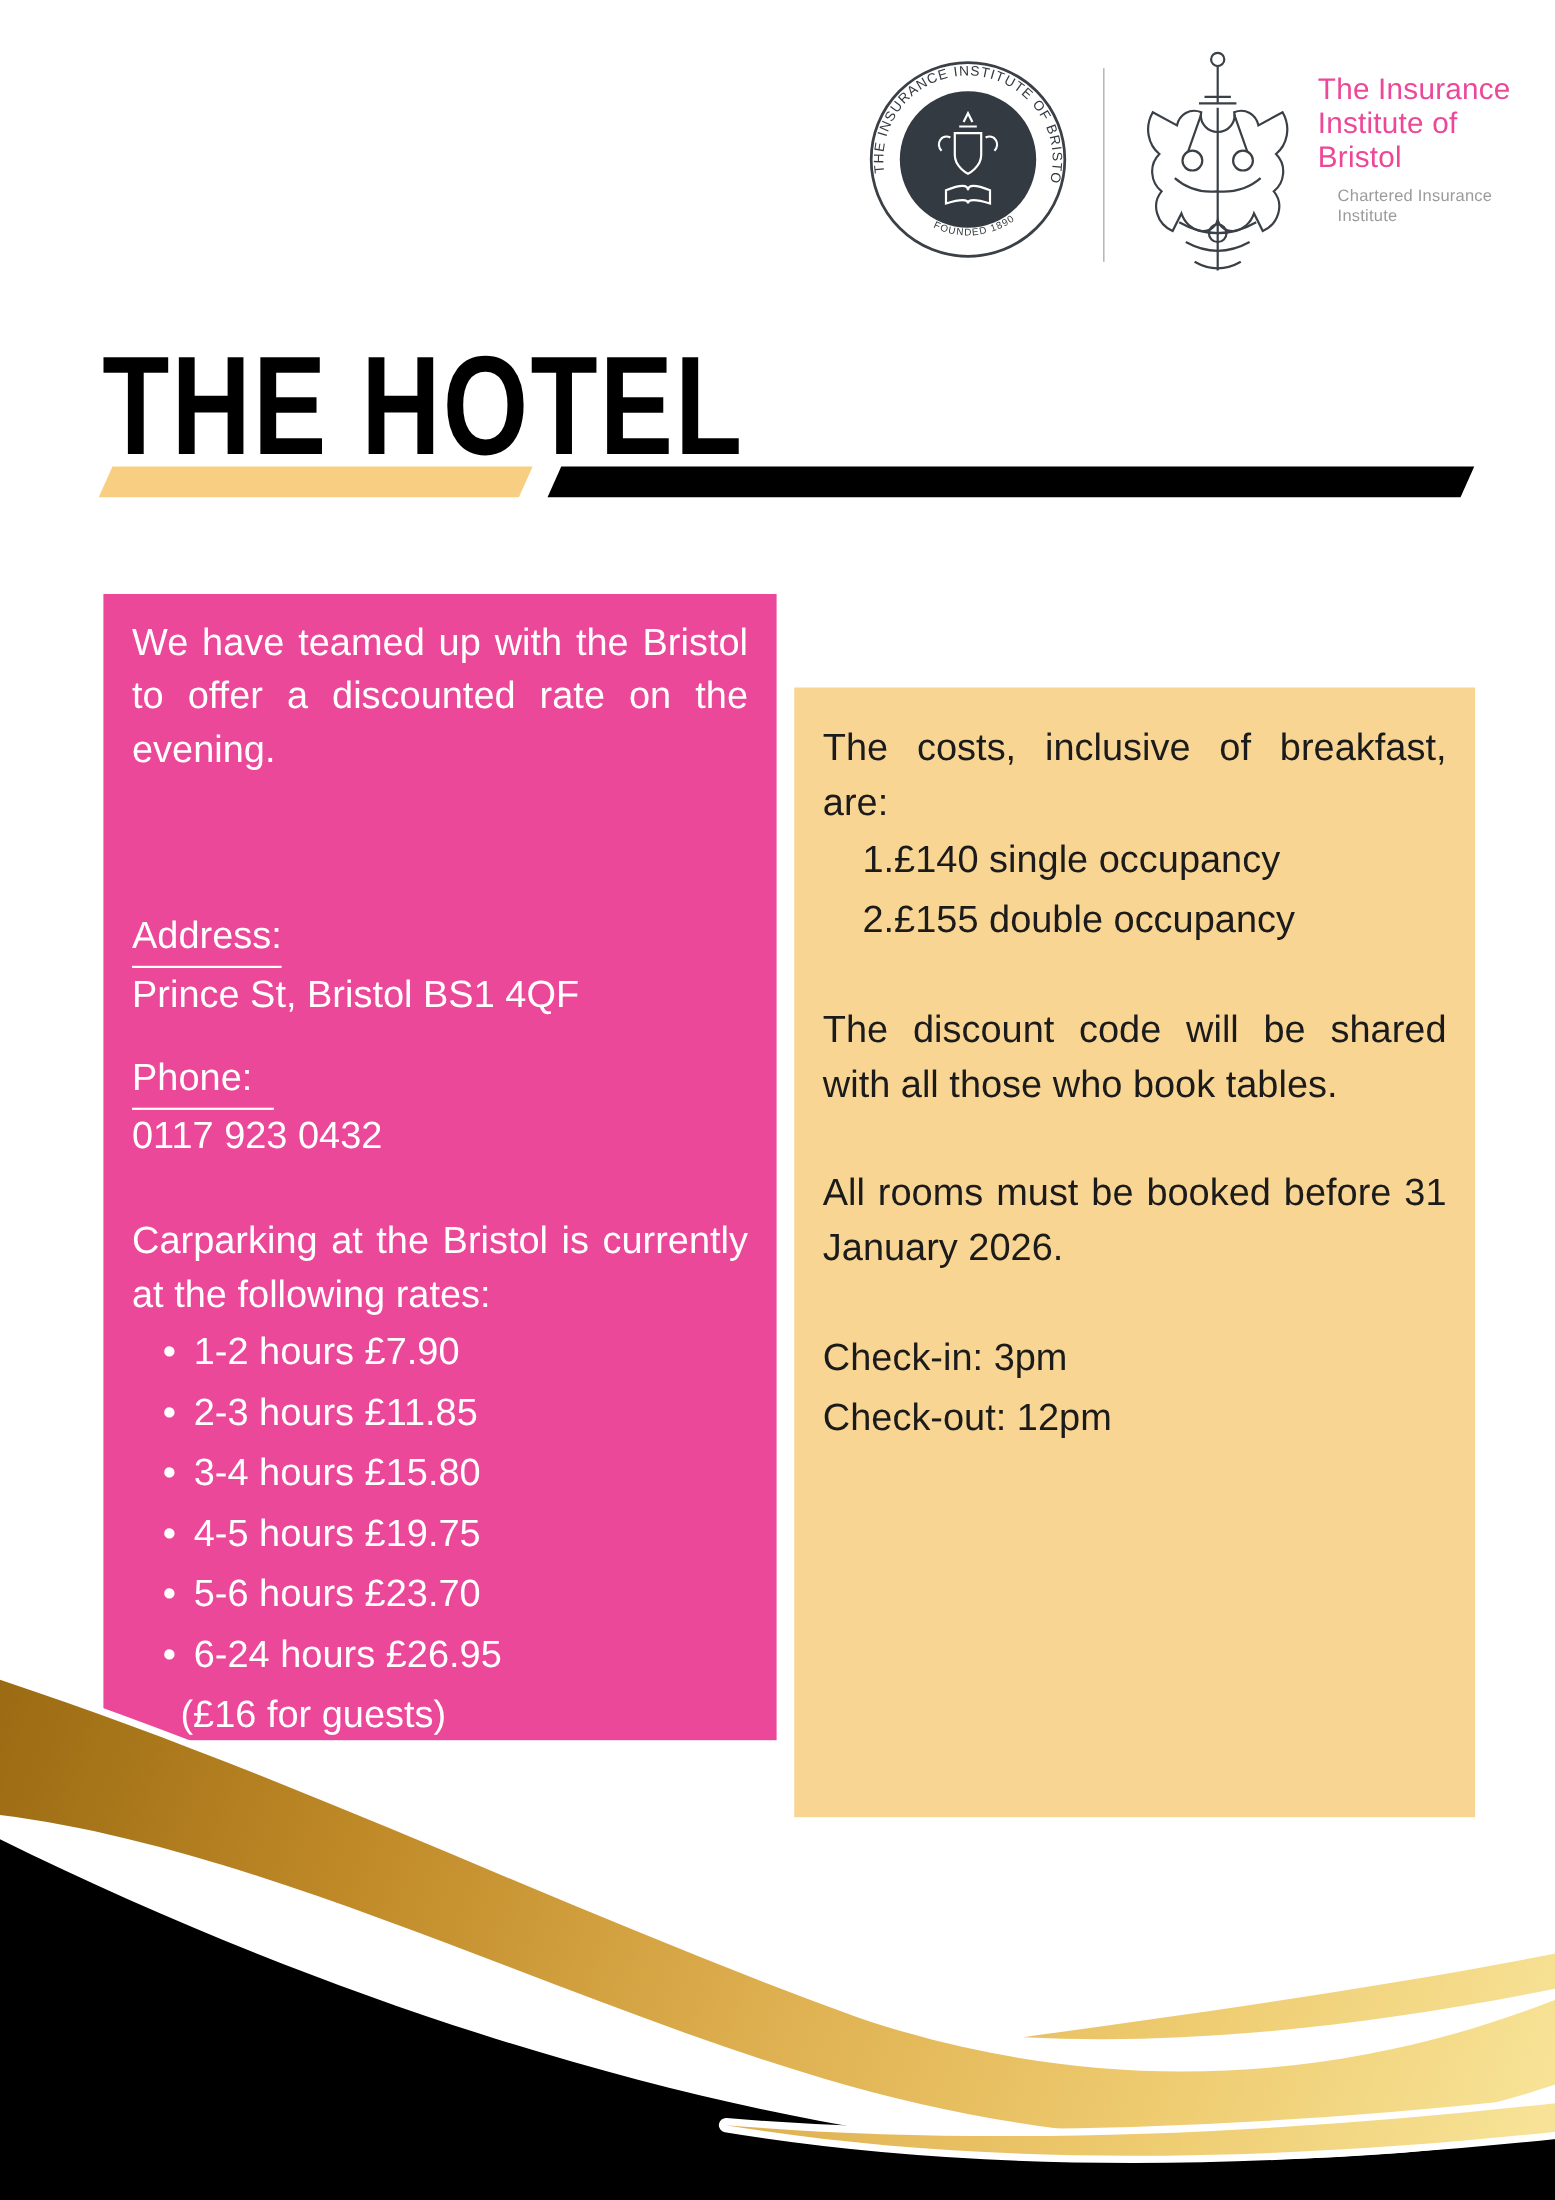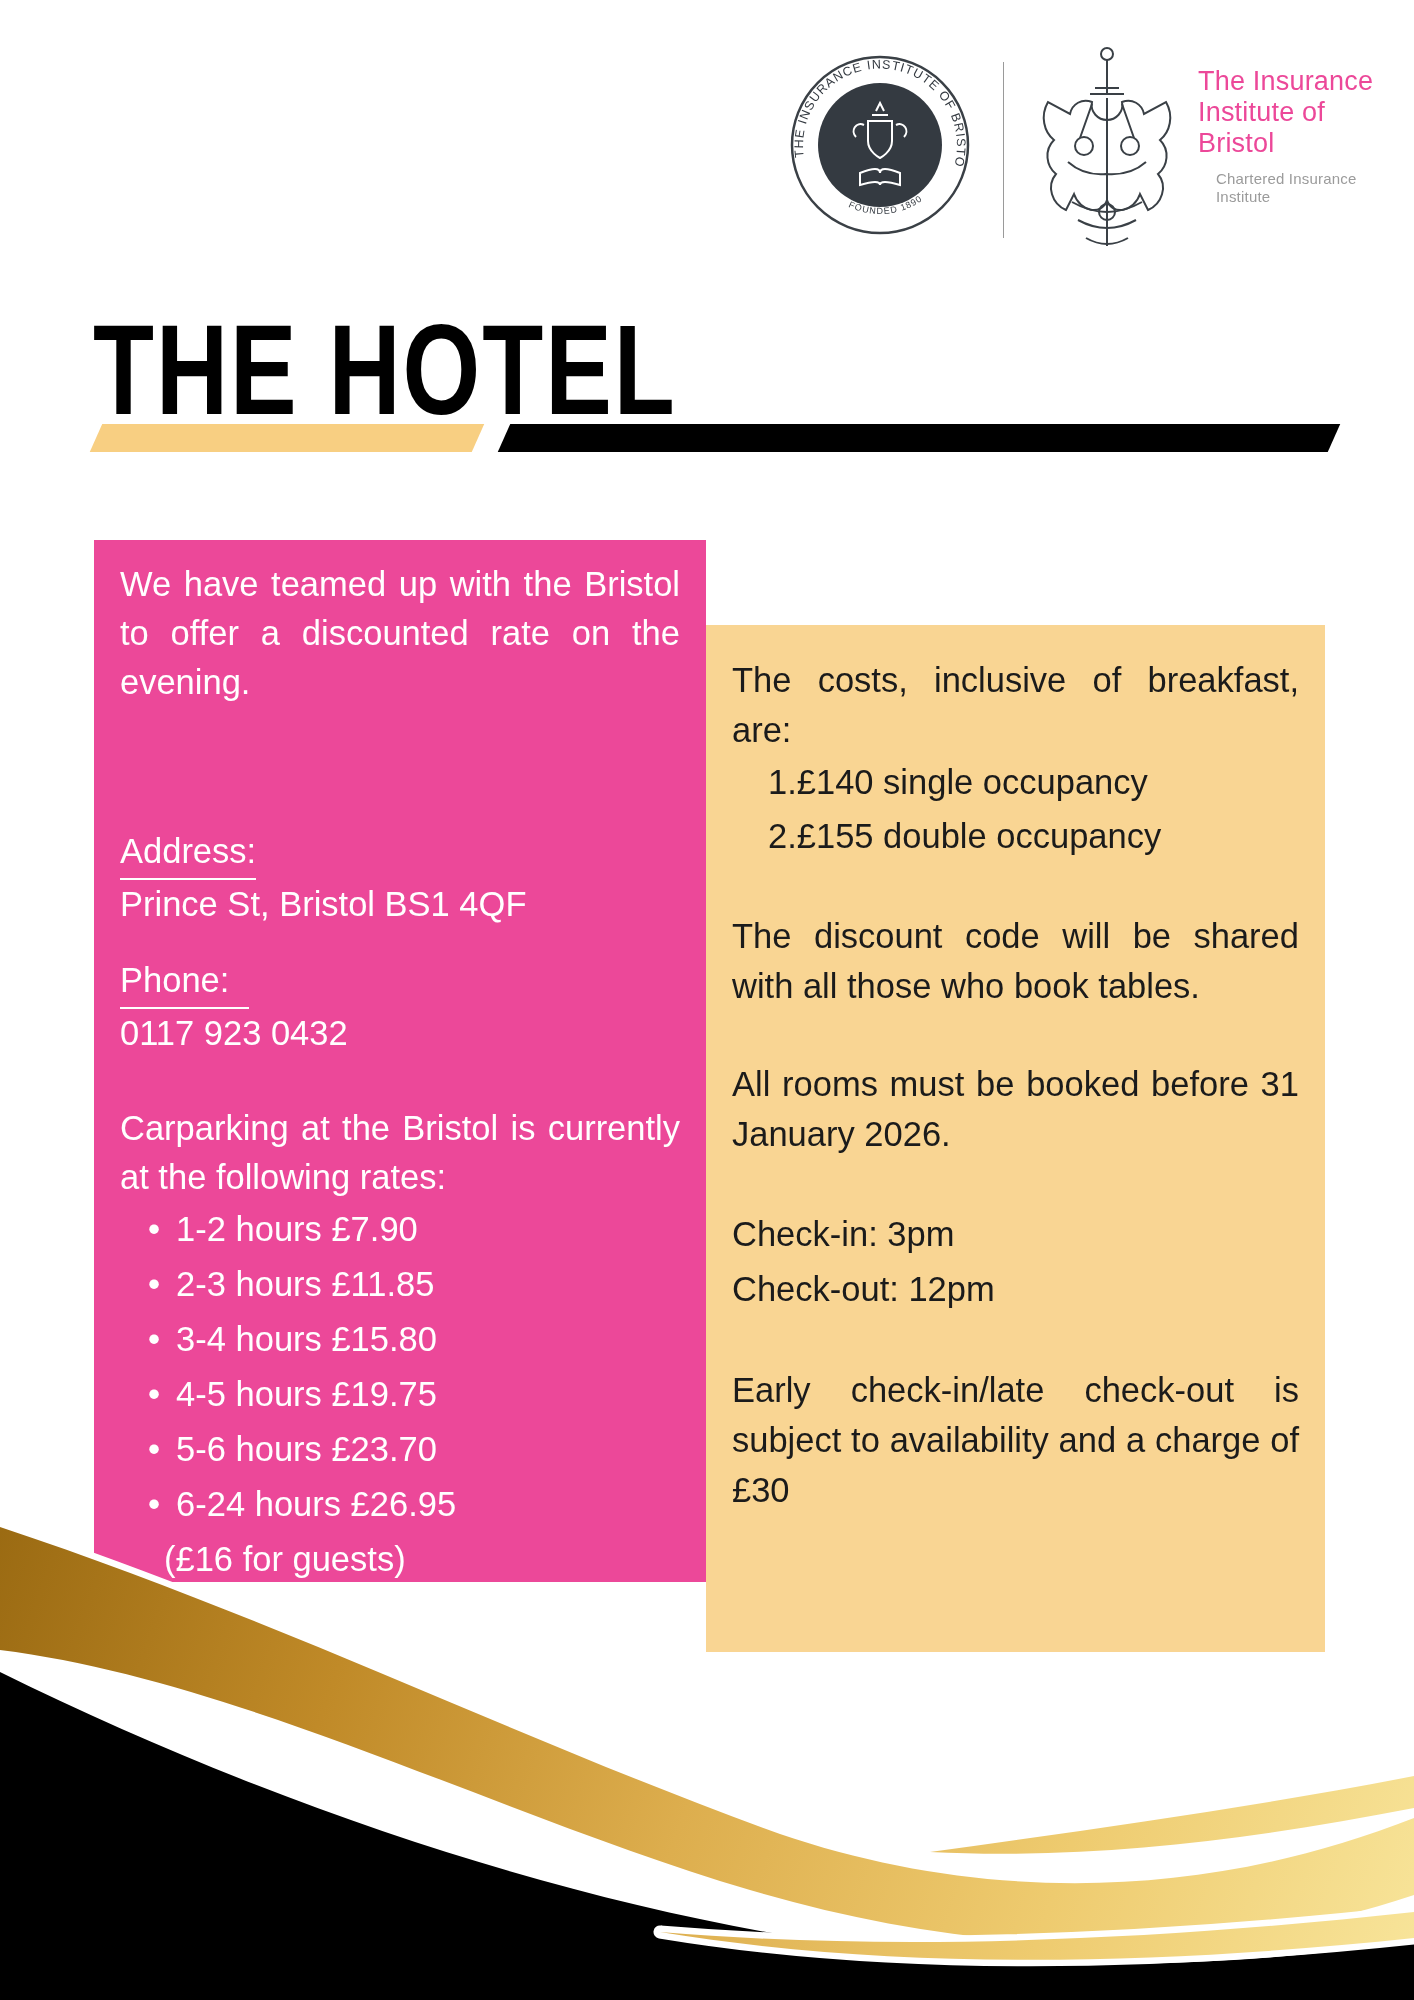--- a/index.html
+++ b/index.html
@@ -134,39 +134,38 @@
   <li>1-2 hours £7.90</li>
       <li>2-3 hours £11.85</li>
       <li>3-4 hours £15.80</li>
       <li>4-5 hours £19.75</li>
       <li>5-6 hours £23.70</li>
       <li>6-24 hours £26.95</li>
     </ul>
   <div class="rates-note">(£16 for guests)</div>
 </div>
 
-<div class="costs-box" style="background:#F9D593;">
+<div class="costs-box" style="background:#F9D593;margin-left:16px;">
   <p class="jp">The costs, inclusive of breakfast, are:</p>
 
   <ol class="occupancy mt-p">
 
   <li>£140 single occupancy</li>
       <li>£155 double occupancy</li>
     </ol>
 
   <p class="jp mt-p">The discount code will be shared with all those who book tables.</p>
 
   <p class="jp mt-p">All rooms must be booked before 31 January 2026.</p>
 
   <div class="check-lines mt-p">
     <div>Check-in: 3pm</div>
     <div>Check-out: 12pm</div>
   </div>
 
-  <p class="jp mt-p">Early check-in/late check-out is subject to availability and a charge of £30</p>
 </div>
 
 <svg class="footer-svg" viewBox="0 0 1414 500">
   <defs>
     <linearGradient id="gg" gradientUnits="userSpaceOnUse" x1="0" y1="0" x2="1414" y2="500">
       <stop offset="0" stop-color="#9A6A12"></stop>
       <stop offset="0.25" stop-color="#C08A28"></stop>
       <stop offset="0.5" stop-color="#DDAE4E"></stop>
       <stop offset="0.75" stop-color="#EECB6F"></stop>
       <stop offset="1" stop-color="#F8E59B"></stop>

